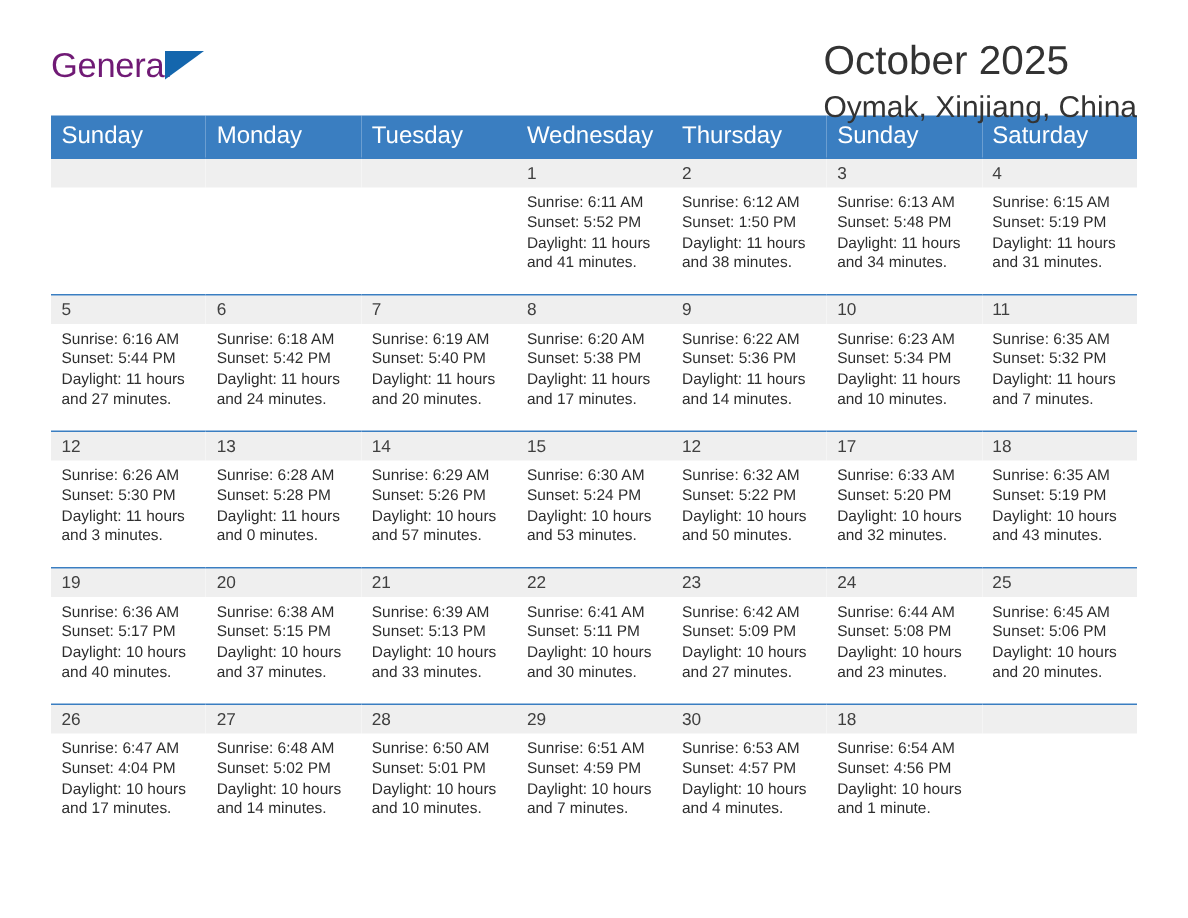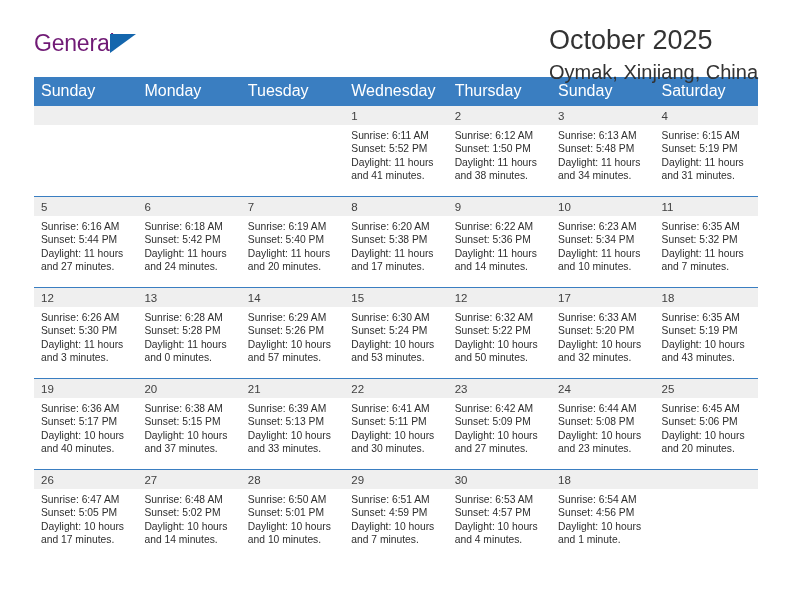--- a/index.html
+++ b/index.html
@@ -403,21 +403,21 @@
               <div>Daylight: 10 hours</div>
               <div>and 20 minutes.</div>
             </div>
           </td>
         </tr>
         <tr class="week">
           <td>
             <div class="daynum-band">26</div>
             <div class="cell-body">
               <div>Sunrise: 6:47 AM</div>
-              <div>Sunset: 5:05 PM</div>
+              <div>Sunset: 4:04 PM</div>
               <div>Daylight: 10 hours</div>
               <div>and 17 minutes.</div>
             </div>
           </td>
           <td>
             <div class="daynum-band">27</div>
             <div class="cell-body">
               <div>Sunrise: 6:48 AM</div>
               <div>Sunset: 5:02 PM</div>
               <div>Daylight: 10 hours</div>

